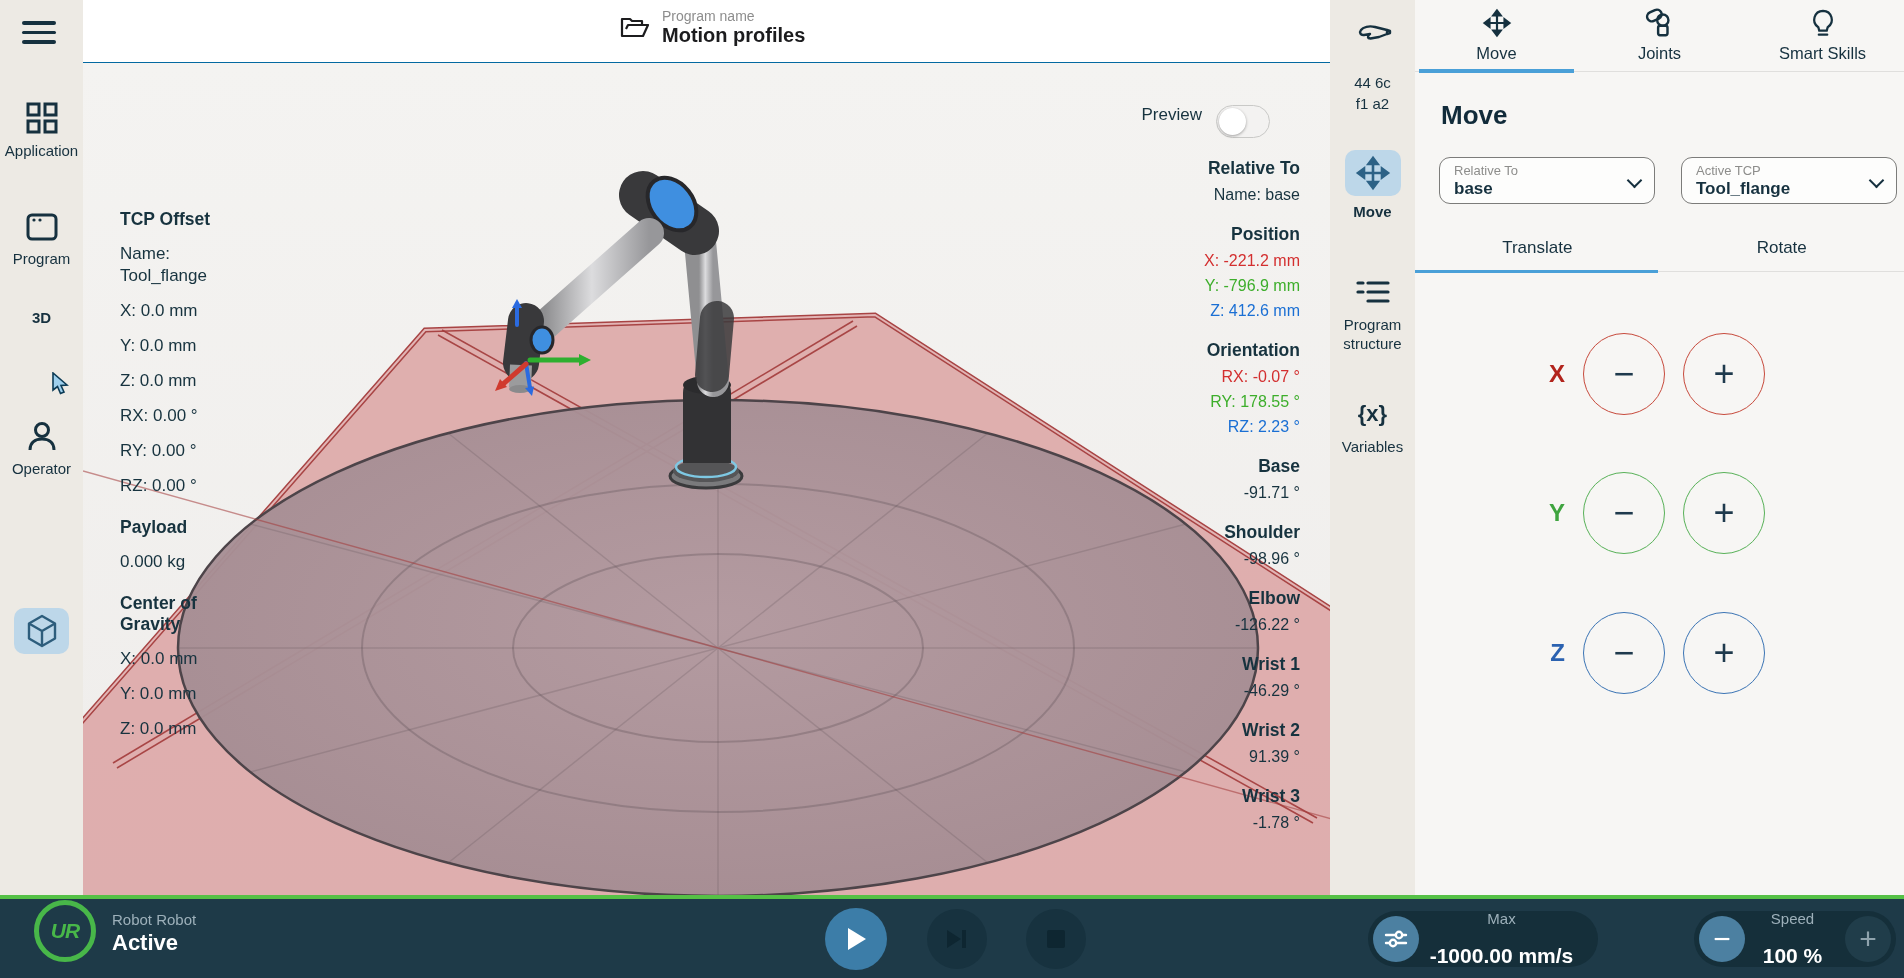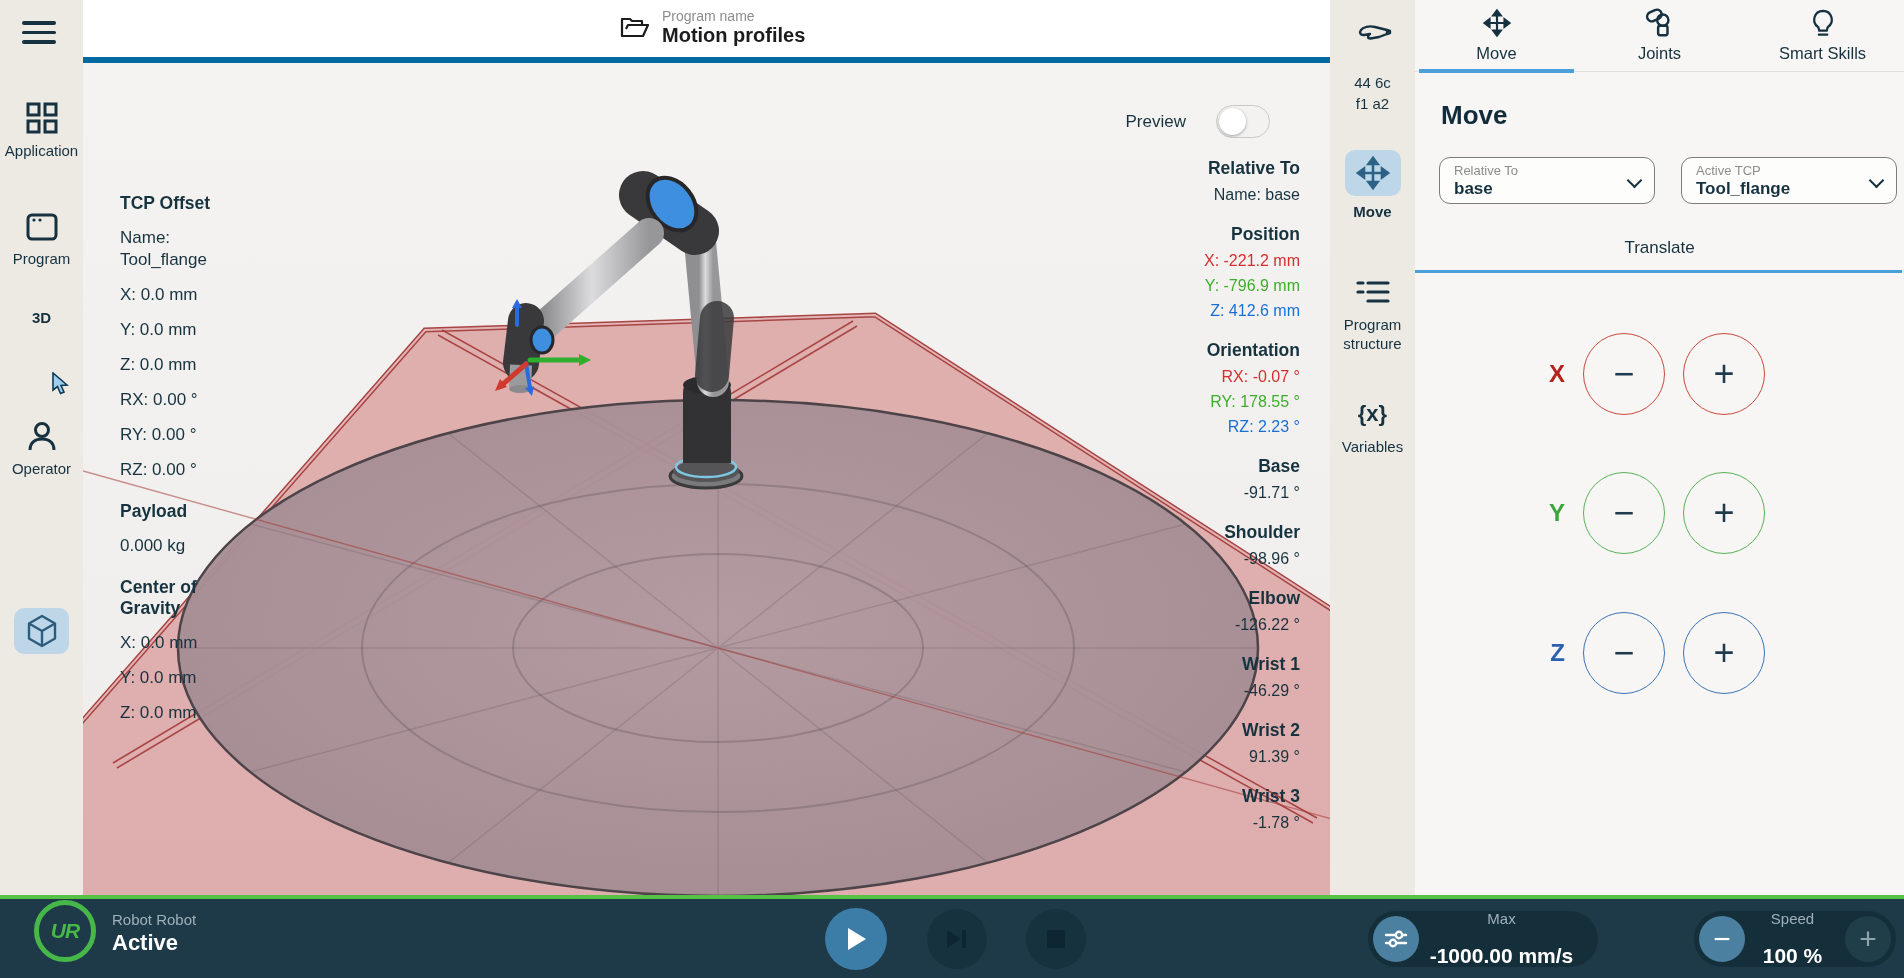--- a/index.html
+++ b/index.html
@@ -10,34 +10,34 @@
     color: #1f3a4d; overflow: hidden; background: #f2f1ef;
   }
   
   .sidebar { position:absolute; left:0; top:0; width:83px; height:895px; background:#edeae4; }
   .sb-item { position:absolute; left:0; width:83px; text-align:center; cursor:pointer; }
   .sb-label { font-size:15px; color:#16313f; display:block; }
   .hamburger { position:absolute; left:22px; top:15px; width:34px; height:28px; cursor:pointer; }
   .hamburger span { display:block; height:3.5px; background:#16313f; margin:6px 0; border-radius:2px; }
   .tile3d { position:absolute; left:14px; top:304px; width:55px; height:46px; background:#bdd7e9; border-radius:10px; display:flex; align-items:center; justify-content:center; }
   
-  .main-header { position:absolute; left:83px; top:0; width:1247px; height:63px; background:#ffffff; border-bottom:6px solid #0369a1; }
+  .main-header { position:absolute; left:83px; top:0; width:1247px; height:63px; background:#ffffff; border-bottom:1px solid #0369a1; }
   .mh-inner { position:absolute; left:537px; top:8px; display:flex; gap:12px; align-items:center; }
   .mh-texts .mh-sub { font-size:14px; color:#8d8d8d; }
   .mh-texts .mh-title { font-size:20px; font-weight:700; color:#1c1c1e; }
   
   .viewport { position:absolute; left:83px; top:63px; width:1247px; height:832px; background:linear-gradient(#f4f3f1,#efedeb); overflow:hidden; }
   .overlay-left { position:absolute; left:37px; top:130px; width:140px; font-size:17px; color:#17333f; }
   .ol-line { margin-top:13px; line-height:22px; }
   .ol-title { font-weight:700; font-size:17.5px; margin-top:20px; line-height:21px; }
   .overlay-right { position:absolute; right:30px; top:95px; width:230px; text-align:right; font-size:16px; color:#17333f; }
   .ir-title { font-weight:700; font-size:17.5px; margin-top:20px; }
   .ir-val { margin-top:7px; }
   .c-red { color:#d32f2f;text-align:right; } .c-green { color:#3dae2b; } .c-blue { color:#1a6fd4; }
-  .preview-wrap { position:absolute; right:60px; top:42px; display:flex; align-items:center; gap:30px; }
+  .preview-wrap { position:absolute; right:60px; top:42px; display:flex; gap:14px; }
   .preview-label { font-size:17px; color:#17333f; }
   .toggle { width:54px; height:33px; border:1px solid #c9c9c7; background:#f3f2f1; border-radius:17px; position:relative; cursor:pointer; }
   .toggle .knob { position:absolute; left:2px; top:2px; width:27px; height:27px; border-radius:50%; background:#fff; box-shadow:0 1px 3px rgba(0,0,0,.35); }
   
   .toolbar { position:absolute; left:1330px; top:0; width:85px; height:895px; background:#edeae4; }
   .tb-id { text-align:center; font-size:15px; color:#16313f; line-height:21px; margin-top:14px; }
   .tb-item { text-align:center; cursor:pointer; }
   .tb-tile { width:56px; height:46px; margin:0 auto; border-radius:10px; display:flex; align-items:center; justify-content:center; }
   .tb-tile.sel { background:#bdd7e9; }
   .tb-lbl { font-size:15px; color:#16313f; margin-top:6px; display:block; line-height:19px; }
@@ -238,21 +238,21 @@
     
     <div class="preview-wrap">
       <span class="preview-label">Preview</span>
       <div class="toggle">
           <div class="knob"></div>
         </div>
     </div>
 
     
     <div class="overlay-left">
-      <div class="ol-title" style="margin-top:0">TCP Offset</div>
+      <div class="ol-title" style="margin-top:16px">TCP Offset</div>
       <div class="ol-line">Name: Tool_flange</div>
       <div class="ol-line">X: 0.0 mm</div>
       <div class="ol-line">Y: 0.0 mm</div>
       <div class="ol-line">Z: 0.0 mm</div>
       <div class="ol-line">RX: 0.00 °</div>
       <div class="ol-line">RY: 0.00 °</div>
       <div class="ol-line">RZ: 0.00 °</div>
       <div class="ol-title">Payload</div>
       <div class="ol-line">0.000 kg</div>
       <div class="ol-title" style="width:105px">Center of Gravity</div>
@@ -382,20 +382,21 @@
       </div>
       <div class="dd">
         <div class="dd-label">Active TCP</div>
         <div class="dd-value">Tool_flange</div>
         <div class="chev"></div>
       </div>
     </div>
 
     <div class="subtabs">
       <div class="subtab active">Translate</div>
+      <div class="subtab">Rotate</div>
     </div>
 
     <div class="axis-row r-x" style="top:333px">
       <div class="axis-letter">X</div>
       <button class="axis-btn">−</button>
       <button class="axis-btn">+</button>
     </div>
     <div class="axis-row r-y" style="top:472px">
       <div class="axis-letter">Y</div>
       <button class="axis-btn">−</button>

